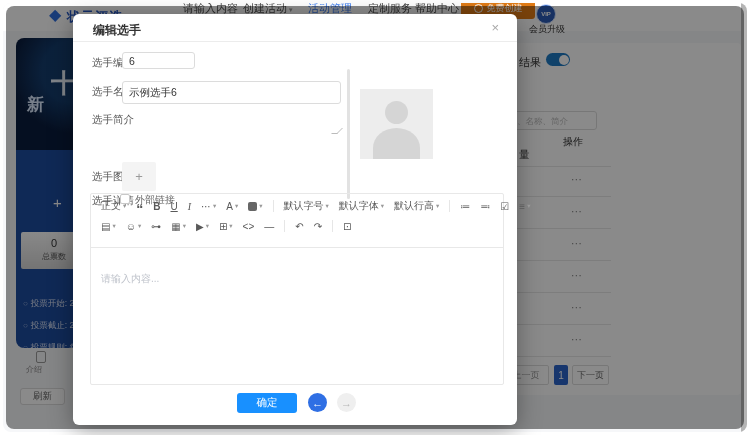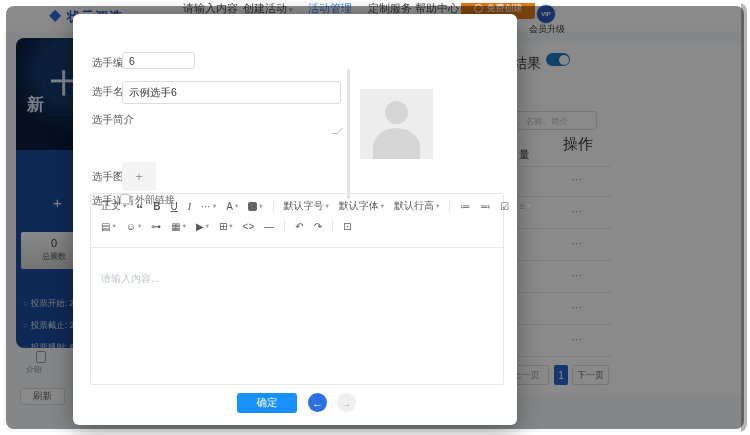--- a/index.html
+++ b/index.html
@@ -34,27 +34,27 @@
   .stat-v { font-size:11px; color:#333; margin-top:5px; }
   .stat-l { font-size:8px; color:#555; margin-top:2px; }
   .side-line { position:absolute; left:7px; font-size:8.5px; color:#d8e0f3; white-space:nowrap; }
   .side-line .clk { color:#9fb4dd; margin-right:3px; font-size:8px; }
   .intro-ic { position:absolute; left:33px; top:348px; width:10px; height:12px; border:1px solid #999; border-radius:2px; }
   .intro-tx { position:absolute; left:23px; top:361px; width:30px; text-align:left; font-size:8px; color:#888; }
   .refresh-btn { position:absolute; left:17px; top:385px; width:45px; height:17px; background:#fff; border:1px solid #dcdcdc; border-radius:3px; font-size:9.5px; color:#666; display:flex; align-items:center; justify-content:center; }
 
   
   .content-card { position:absolute; left:480px; top:40px; width:258px; height:352px; background:#fff; border-radius:4px; }
-  .tg-label { position:absolute; left:490px; top:52px; width:48px; font-size:14px; color:#333; text-align:right; }
+  .tg-label { position:absolute; left:490px; top:52px; width:48px; font-size:11px; color:#333; text-align:right; }
   .toggle { position:absolute; left:543px; top:50px; width:24px; height:13px; border-radius:7px; background:#1f7ac4; }
   .toggle .knob { position:absolute; right:1.5px; top:1.5px; width:10px; height:10px; border-radius:50%; background:#fff; }
   .search-in { position:absolute; left:490px; top:108px; width:104px; height:19px; border:1px solid #ddd; border-radius:3px; background:#fff; font-size:8.5px; color:#666; padding:0 6px; font-family:inherit; }
   .search-in::placeholder { color:#b9b9b9; }
   .th1 { position:absolute; left:516px; top:145px; font-size:10.5px; color:#333; }
-  .th2 { position:absolute; left:560px; top:132px; font-size:15px; color:#333; }
+  .th2 { position:absolute; left:560px; top:132px; font-size:10px; color:#333; }
   .t-line { position:absolute; left:490px; width:118px; height:1px; background:#e8e8e8; }
   .t-dots { position:absolute; left:562px; width:24px; text-align:center; font-size:11px; color:#8c8c8c; letter-spacing:1px; }
   .pg-prev { position:absolute; left:500px; top:362px; width:46px; height:20px; border:1px solid #ddd; border-radius:2px; background:#fff; font-size:9px; color:#999; display:flex; align-items:center; justify-content:center; }
   .pg-one  { position:absolute; left:551px; top:362px; width:14px; height:20px; border-radius:2px; background:#2b64c9; color:#fff; font-size:10px; display:flex; align-items:center; justify-content:center; }
   .pg-next { position:absolute; left:569px; top:362px; width:37px; height:20px; border:1px solid #ddd; border-radius:2px; background:#fff; font-size:9px; color:#666; display:flex; align-items:center; justify-content:center; }
   .pg-scroll { position:absolute; right:0; top:0; width:6px; height:100%; background:#b5b5b5; }
 
   
   .overlay { position:absolute; inset:3px; border-radius:8px; background:rgba(0,0,0,.46); z-index:5; }
 
@@ -167,20 +167,24 @@
     <div class="t-dots" style="top:330px">⋯</div>
     <div class="pg-prev">上一页</div>
     <div class="pg-one">1</div>
     <div class="pg-next">下一页</div>
     <div class="pg-scroll"></div>
 
     <div class="overlay"></div>
   </div>
 
   <div class="modal">
+    <div class="m-titlebar">
+      <span class="m-title">编辑选手</span>
+      <span class="m-close">×</span>
+    </div>
 
     <span class="f-label" style="top:42px">选手编号</span>
     <input class="f-input" style="left: 49px; top: 38px; width: 73px; height: 17px;" value="6">
     <span class="f-label" style="top:71px">选手名称</span>
     <input class="f-input" style="left: 49px; top: 67px; width: 219px; height: 23px;" value="示例选手6">
     <span class="f-label" style="top:99px">选手简介</span>
     <span class="f-area-grip" style="left:261px; top:114px;"></span>
     <span class="f-label" style="top:156px">选手图片</span>
     <div class="upload">+</div>
     <span class="f-label" style="top:180px">选手详情</span>

